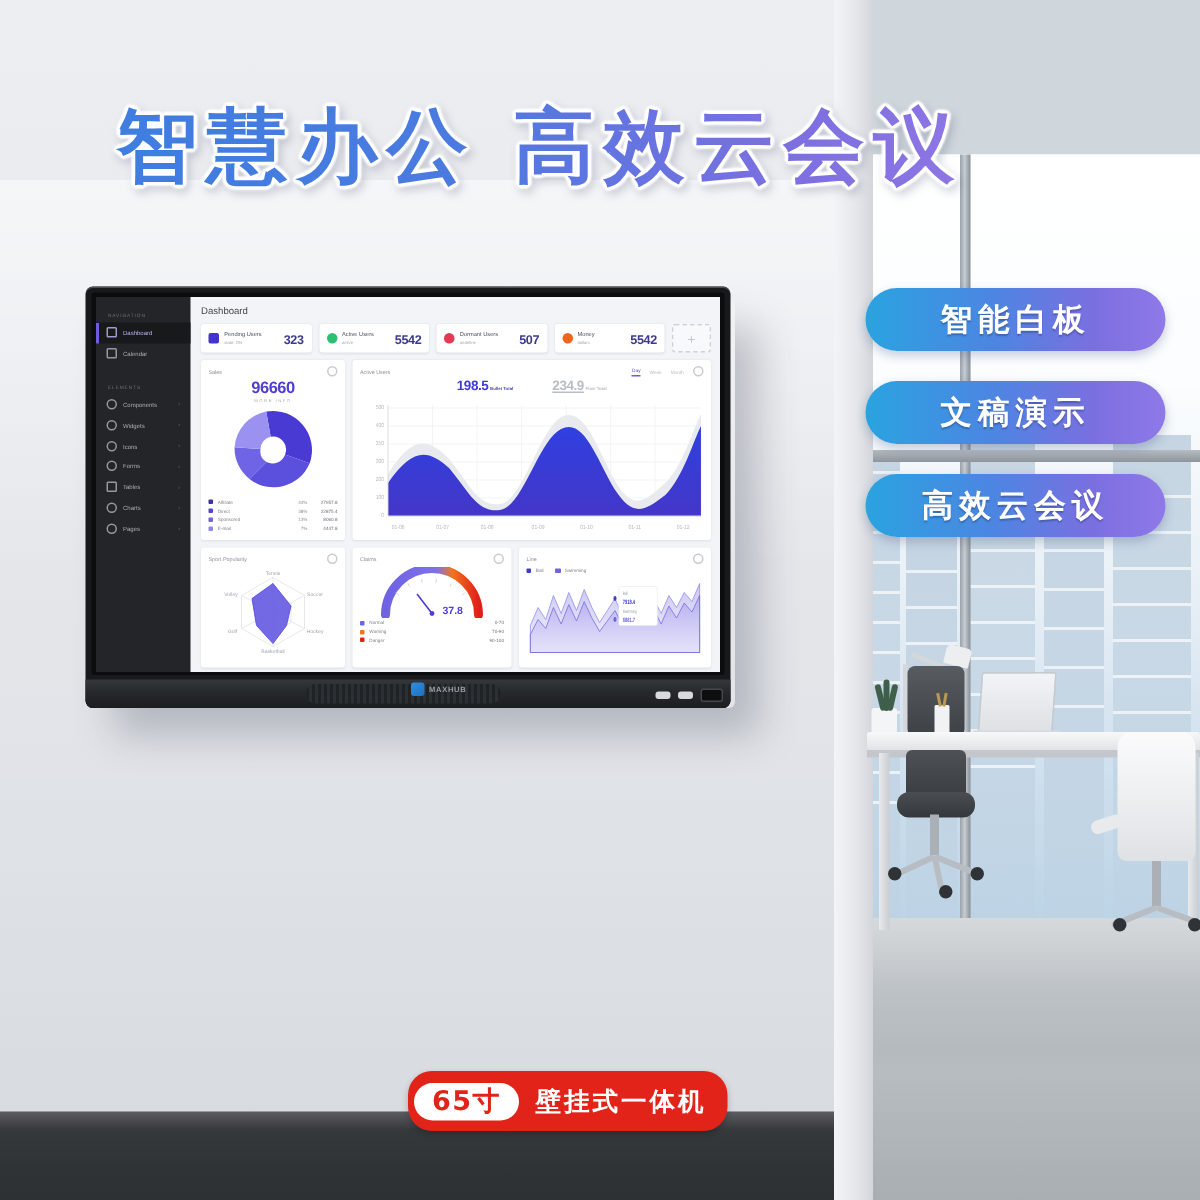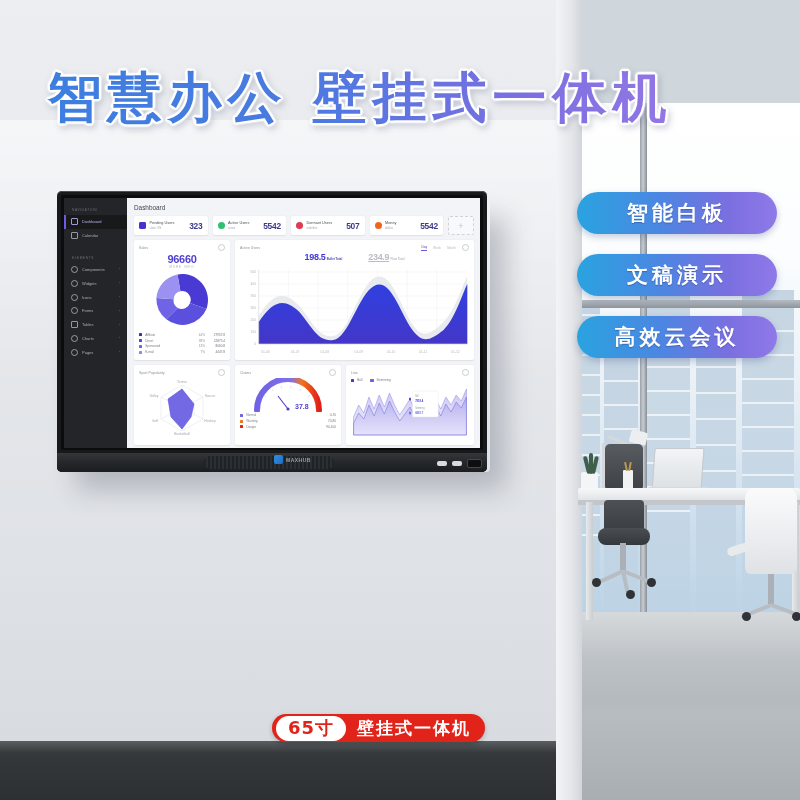--- a/index.html
+++ b/index.html
@@ -83,21 +83,21 @@
 
   
   .pills{position:absolute;left:577px;top:192px;width:200px;}
   .pill{height:42px;border-radius:21px;margin-bottom:20px;display:flex;align-items:center;justify-content:center;
       background:linear-gradient(90deg,#2aa3e0 0%,#4c86e2 42%,#7b6fe0 76%,#8f79e8 100%);
       box-shadow:0 3px 7px rgba(40,60,120,.26);
       color:#fff;font-family:"DejaVu Sans",sans-serif;font-weight:700;font-size:21px;letter-spacing:4px;
       text-shadow:0 1px 1px rgba(30,40,90,.35);text-align:right;}
 
   
-  .badge{position:absolute;left:272px;top:714px;height:28px;border-radius:16px;background:#e2231a;
+  .badge{position:absolute;left:272px;top:714px;height:40px;border-radius:16px;background:#e2231a;
       display:flex;align-items:center;padding:0 14px 0 4px;box-shadow:0 2px 5px rgba(0,0,0,.22);}
   .badge-size{background:#fff;color:#e2231a;border-radius:14px;height:25px;padding:0 12px;
       display:flex;align-items:center;font-family:"DejaVu Sans",sans-serif;font-weight:700;font-size:18px;letter-spacing:1px;}
   .badge-text{color:#fff;font-family:"DejaVu Sans",sans-serif;font-weight:700;font-size:17px;letter-spacing:2px;margin-left:11px;}
 
   
   .tv-shadow{position:absolute;left:60px;top:200px;width:430px;height:272px;
       box-shadow:16px 18px 26px rgba(60,70,85,.28);border-radius:4px;}
   .tv{position:absolute;left:57px;top:191px;width:430px;height:281px;background:#17191b;border-radius:5px;
       box-shadow:inset 0 1px 0 #4b4f54,inset 0 -1px 0 #0a0b0c;}
@@ -286,21 +286,21 @@
   <div class="caster" style="left:626px;top:590px;"></div>
 
   <div class="chair-white-back"></div>
   <div class="chair-white-arm"></div>
   <div class="chair-white-pole"></div>
   <div class="star" style="left:771px;top:603px;width:30px;transform:rotate(20deg);"></div>
   <div class="star" style="left:771px;top:603px;width:32px;transform:rotate(158deg);"></div>
   <div class="caster" style="left:742px;top:612px;"></div>
   <div class="caster" style="left:792px;top:612px;"></div>
 
-  <div class="headline">智慧办公  壁挂式一体机</div>
+  <div class="headline">智慧办公  高效云会议</div>
 
   <div class="pills">
     <div class="pill">智能白板</div>
     <div class="pill">文稿演示</div>
     <div class="pill">高效云会议</div>
   </div>
 
   <div class="badge">
     <span class="badge-size">65寸</span>
     <span class="badge-text">壁挂式一体机</span>

